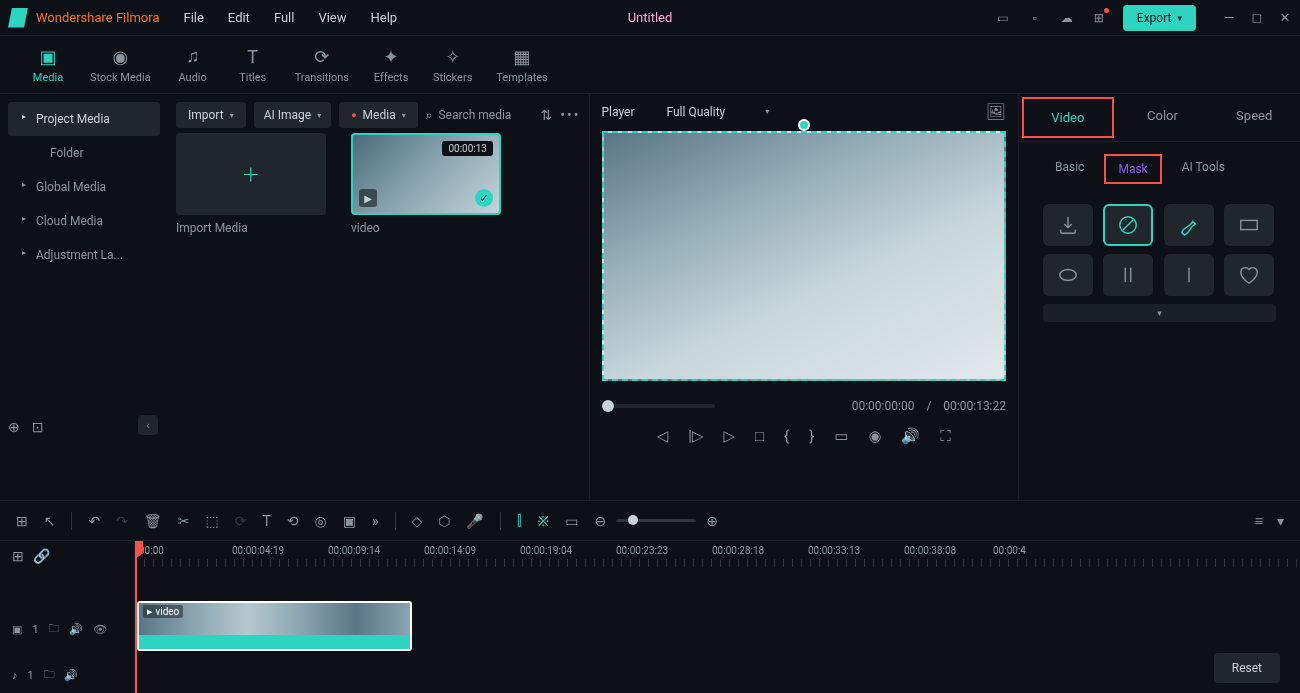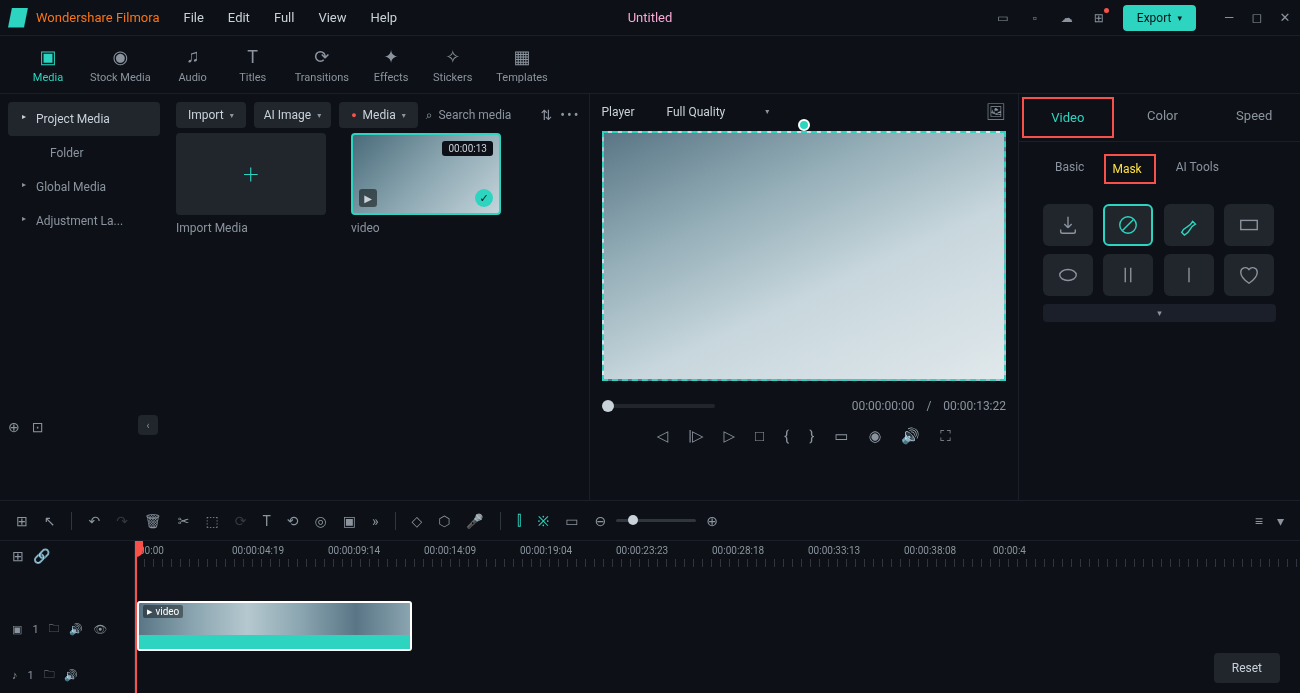--- a/index.html
+++ b/index.html
@@ -70,21 +70,21 @@
 .play-ctrls { display:flex; gap:20px; align-items:center; justify-content:center; margin-top:14px; }
 .play-btn { color:#8b949e; cursor:pointer; font-size:15px; }
 
 .right-panel { width:282px; background:#0d1117; border-left:1px solid #1a1f29; }
 .rp-tabs { display:flex; border-bottom:1px solid #1a1f29; }
 .rp-tab { flex:1; padding:14px 8px; text-align:center; color:#8b949e; font-size:13px; cursor:pointer; }
 .rp-tab.active { color:#2dd4bf; }
 .rp-tab.hl { border:2px solid #f85149; margin:3px; padding:11px 6px; }
 .rp-subtabs { display:flex; gap:8px; padding:12px 24px; }
 .rp-subtab { padding:6px 12px; color:#8b949e; font-size:12px; cursor:pointer; }
-.rp-subtab.hl { border:2px solid #f85149; color:#fde047;padding-left:6px; }
+.rp-subtab.hl { border:2px solid #f85149; color:#8b5cf6; }
 .mask-grid { display:grid; grid-template-columns:repeat(4,1fr); gap:8px; padding:8px 24px; }
 .mask-shape { width:50px; height:42px; background:#21262d; border-radius:6px; display:flex; align-items:center; justify-content:center; cursor:pointer; color:#8b949e; }
 .mask-shape.active { border:2px solid #2dd4bf; color:#2dd4bf; }
 .mask-shape svg { width:22px; height:22px; }
 .mask-expand { text-align:center; color:#8b949e; cursor:pointer; padding:4px; margin:0 24px; background:#1a1f29; border-radius:4px; font-size:9px; }
 .reset-row { position:absolute; bottom:10px; right:20px; display:flex; }
 .reset-btn { background:#21262d; color:#c9d1d9; padding:8px 18px; border-radius:4px; font-size:12px; cursor:pointer; }
 
 .timeline-tools { height:40px; background:#0d1117; display:flex; align-items:center; padding:0 16px; gap:16px; border-top:1px solid #1a1f29; }
 .tl-tool { color:#8b949e; cursor:pointer; font-size:14px; }
@@ -180,20 +180,23 @@
 <div class="main">
   <div class="sidebar">
     <div class="side-item active">
         <span>Project Media</span>
       </div>
     <div class="side-item noarrow" style="padding-left:28px;">
         <span>Folder</span>
       </div>
     <div class="side-item">
         <span>Global Media</span>
+      </div>
+    <div class="side-item">
+        <span>Cloud Media</span>
       </div>
     <div class="side-item">
         <span>Adjustment La...</span>
       </div>
     <div class="side-bottom">
       <span>⊕</span>
       <span>⊡</span>
     </div>
     <div class="side-collapse">‹</div>
   </div>

